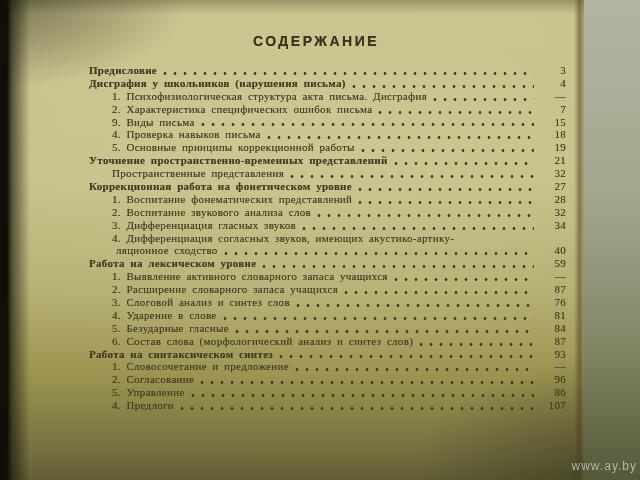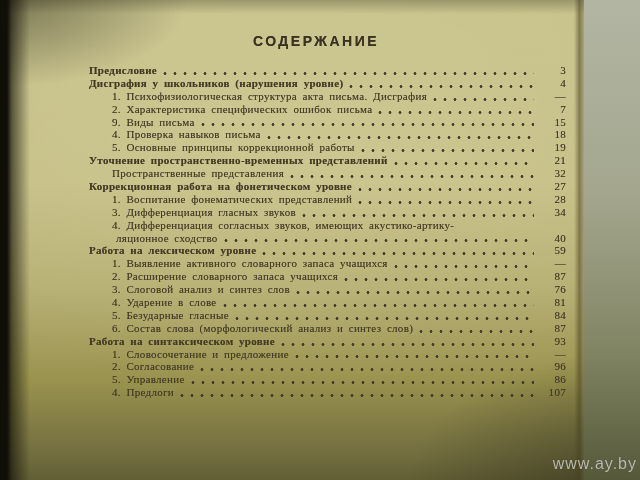--- a/index.html
+++ b/index.html
@@ -53,21 +53,21 @@
   .dots{
     flex:1;align-self:flex-end;height:10px;margin:0 6px 0 6px;
     background-image:radial-gradient(circle at 2px 6.5px, rgba(62,54,36,0.95) 1.05px, rgba(62,54,36,0) 1.8px);
     background-size:10px 10px;background-repeat:repeat-x;
   }
   .dots.hidden{visibility:hidden;}
   .num{flex-shrink:0;min-width:26px;text-align:right;}
   .watermark{
     position:absolute;right:3px;bottom:7px;
     font-family:"Liberation Sans","DejaVu Sans",sans-serif;
-    font-size:16px;letter-spacing:1px;
+    font-size:12px;letter-spacing:1px;
     color:rgba(214,214,208,0.82);
     text-shadow:0 0 1px rgba(0,0,0,0.4);
   }
 </style>
 </head>
 <body>
 
 <div class="photo">
   <div class="paper"></div>
   <div class="left-edge"></div>
@@ -76,21 +76,21 @@
 
   <div class="page-title">СОДЕРЖАНИЕ</div>
 
   <div class="toc">
       <div class="row lvl0">
     <span class="label">Предисловие</span>
     <span class="dots"></span>
     <span class="num">3</span>
   </div>
       <div class="row lvl0">
-    <span class="label">Дисграфия у школьников (нарушения уровне)</span>
+    <span class="label">Дисграфия у школьников (нарушения письма)</span>
     <span class="dots"></span>
     <span class="num">4</span>
   </div>
       <div class="row lvl1">
     <span class="label">1. Психофизиологическая структура акта письма. Дисграфия</span>
     <span class="dots"></span>
     <span class="num">—</span>
   </div>
       <div class="row lvl1">
     <span class="label">2. Характеристика специфических ошибок письма</span>
@@ -124,20 +124,25 @@
   </div>
       <div class="row lvl0">
     <span class="label">Коррекционная работа на фонетическом уровне</span>
     <span class="dots"></span>
     <span class="num">27</span>
   </div>
       <div class="row lvl1">
     <span class="label">1. Воспитание фонематических представлений</span>
     <span class="dots"></span>
     <span class="num">28</span>
+  </div>
+      <div class="row lvl1">
+    <span class="label">2. Воспитание звукового анализа слов</span>
+    <span class="dots"></span>
+    <span class="num">32</span>
   </div>
       <div class="row lvl1">
     <span class="label">3. Дифференциация гласных звуков</span>
     <span class="dots"></span>
     <span class="num">34</span>
   </div>
       <div class="row lvl1">
     <span class="label">4. Дифференциация согласных звуков, имеющих акустико-артику-</span>
     <span class="dots hidden"></span>
     <span class="num"></span>
@@ -176,21 +181,21 @@
     <span class="label">5. Безударные гласные</span>
     <span class="dots"></span>
     <span class="num">84</span>
   </div>
       <div class="row lvl1">
     <span class="label">6. Состав слова (морфологический анализ и синтез слов)</span>
     <span class="dots"></span>
     <span class="num">87</span>
   </div>
       <div class="row lvl0">
-    <span class="label">Работа на синтаксическом уровне</span>
+    <span class="label">Работа на синтаксическом синтез</span>
     <span class="dots"></span>
     <span class="num">93</span>
   </div>
       <div class="row lvl1">
     <span class="label">1. Словосочетание и предложение</span>
     <span class="dots"></span>
     <span class="num">—</span>
   </div>
       <div class="row lvl1">
     <span class="label">2. Согласование</span>

